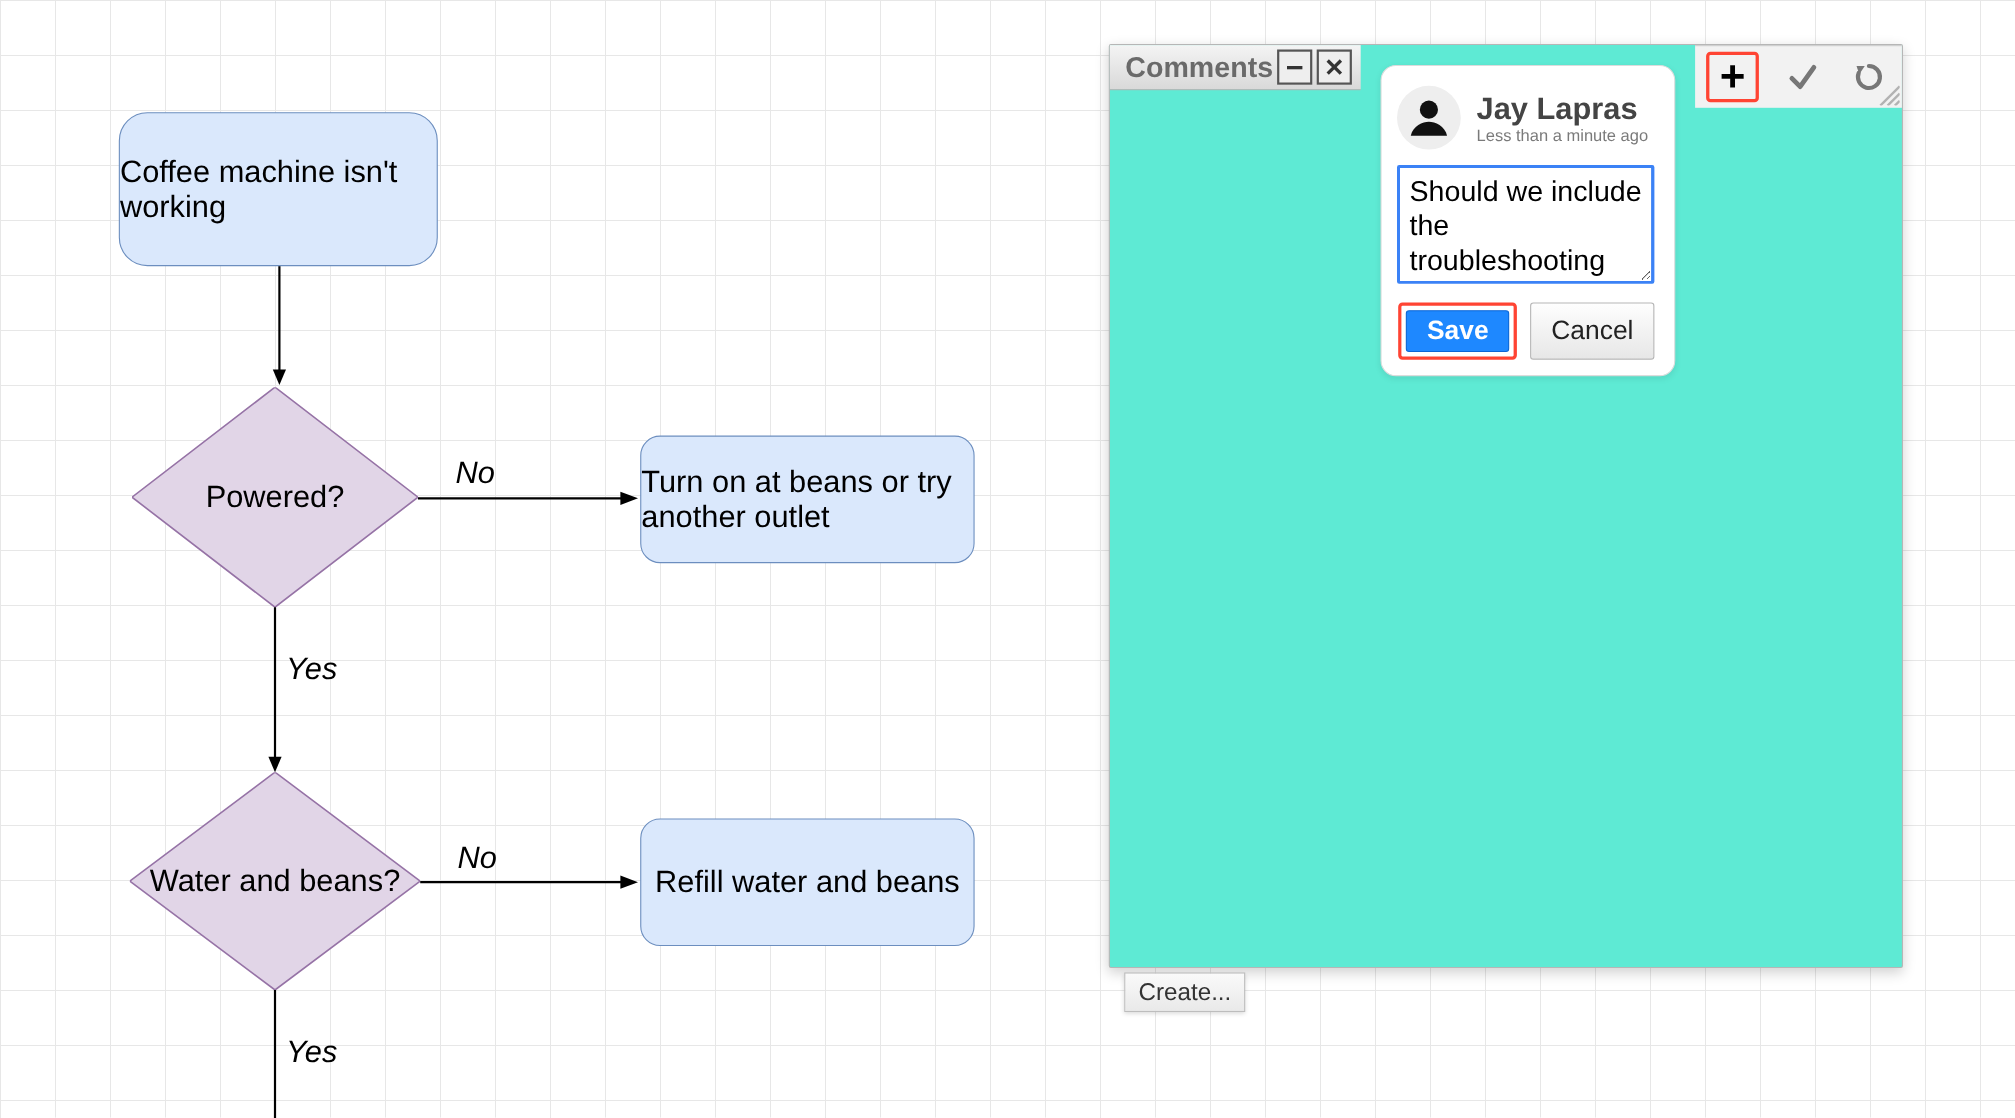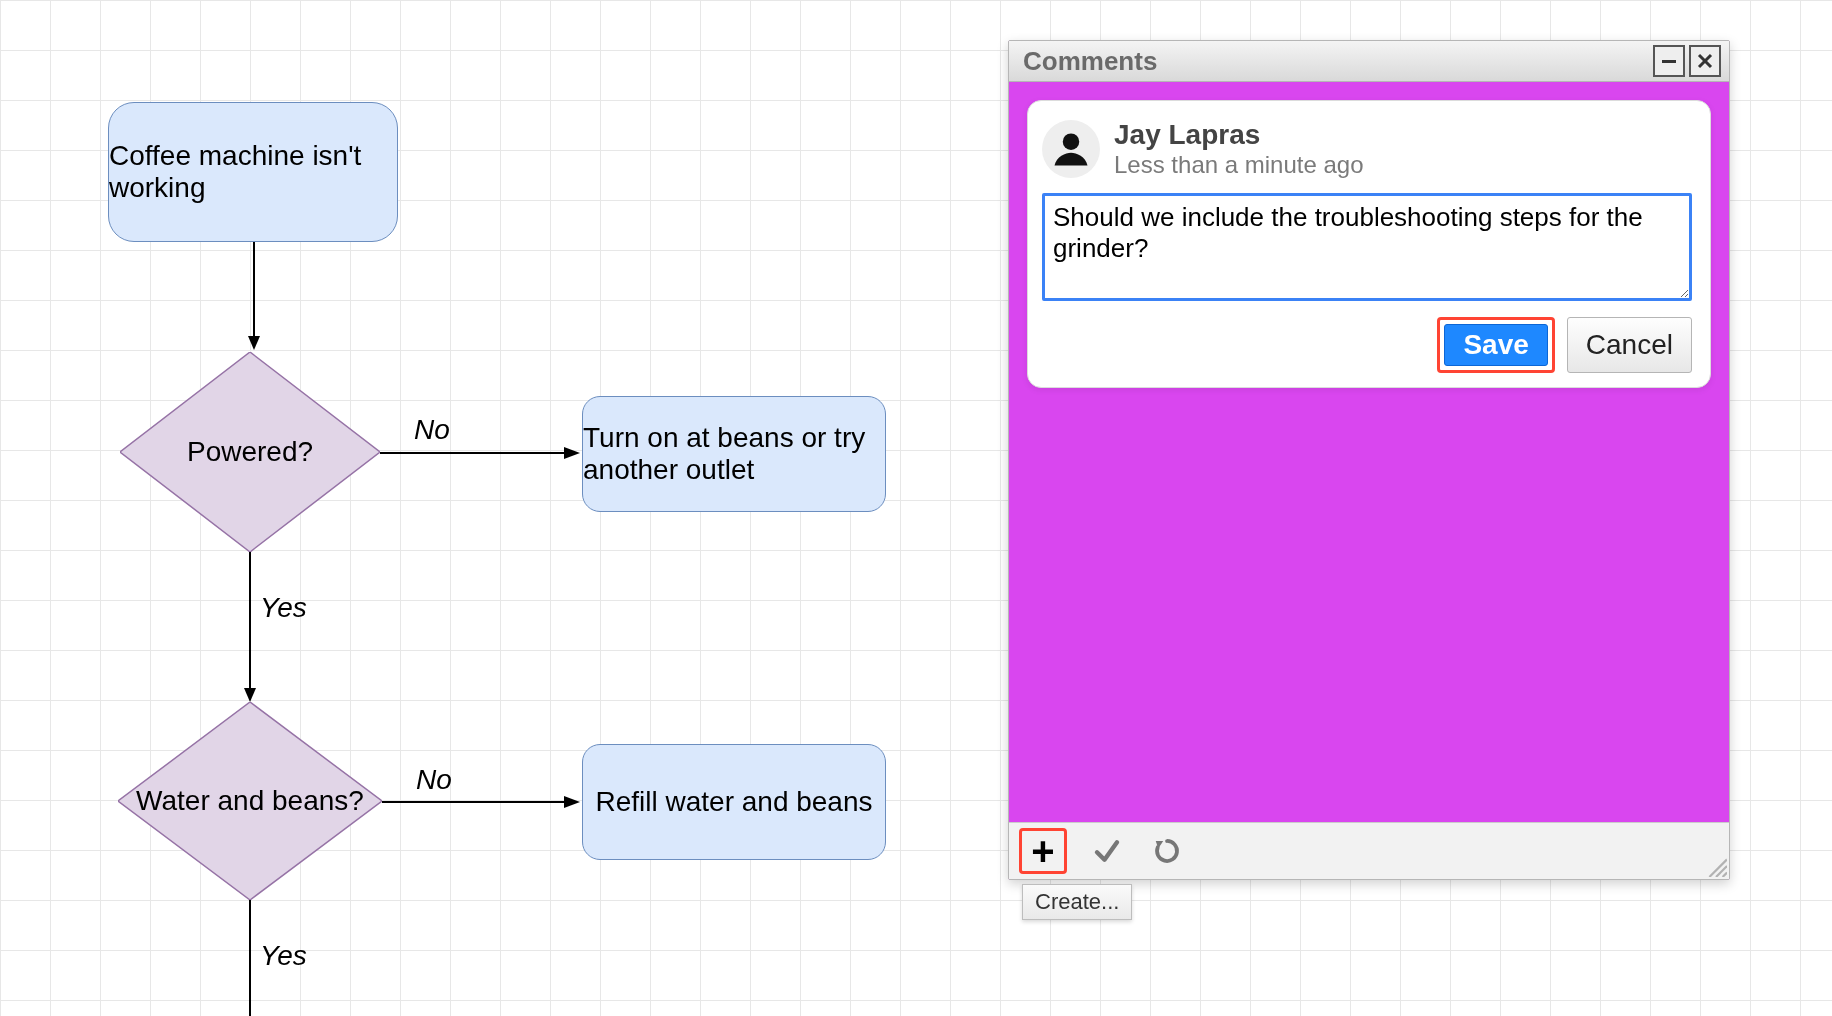--- a/index.html
+++ b/index.html
@@ -69,26 +69,26 @@
   }
   .arrow svg { display:block; overflow: visible; }
 
   
   .comments-panel {
     position: absolute;
     left: 1008px;
     top: 40px;
     width: 720px;
     height: 838px;
-    background: #d946ef;
+    background: #5eead4;
     border: 1px solid #b6b6b6;
     box-shadow: 0 4px 12px rgba(0,0,0,.18);
     border-radius: 2px;
     display: flex;
-    flex-direction: column;
+    flex-direction: row;
   }
   .comments-header {
     height: 40px;
     background: linear-gradient(#f4f4f4,#d9d9d9);
     border-bottom: 1px solid #b6b6b6;
     display: flex;
     align-items: center;
     padding: 0 8px 0 14px;
     font-size: 26px;
     font-weight: bold;
@@ -124,21 +124,21 @@
     gap: 14px;
   }
   .avatar {
     width: 58px; height: 58px;
     border-radius: 50%;
     background: #eee;
     display:flex; align-items:center; justify-content:center;
   }
   .avatar svg { width: 44px; height: 44px; fill:#111; }
   .comment-meta .author { font-size: 28px; font-weight: bold; color:#444; }
-  .comment-meta .time { font-size: 24px; color:#7a7a7a; }
+  .comment-meta .time { font-size: 15px; color:#7a7a7a; }
 
   .comment-textarea {
     margin-top: 14px;
     width: 100%;
     box-sizing: border-box;
     height: 108px;
     font-size: 26px;
     font-family: inherit;
     padding: 6px 8px;
     border: 3px solid #3b82f6;
@@ -147,21 +147,21 @@
     outline: none;
   }
 
   .comment-actions {
     margin-top: 12px;
     display: flex;
     justify-content: flex-end;
     gap: 12px;
   }
   .btn {
-    font-size: 28px;
+    font-size: 24px;
     padding: 4px 18px;
     border-radius: 3px;
     cursor: pointer;
   }
   .btn-save-wrap {
     padding: 4px;
     border: 3px solid #ff4433;
     border-radius: 4px;
     display:inline-flex;
   }

